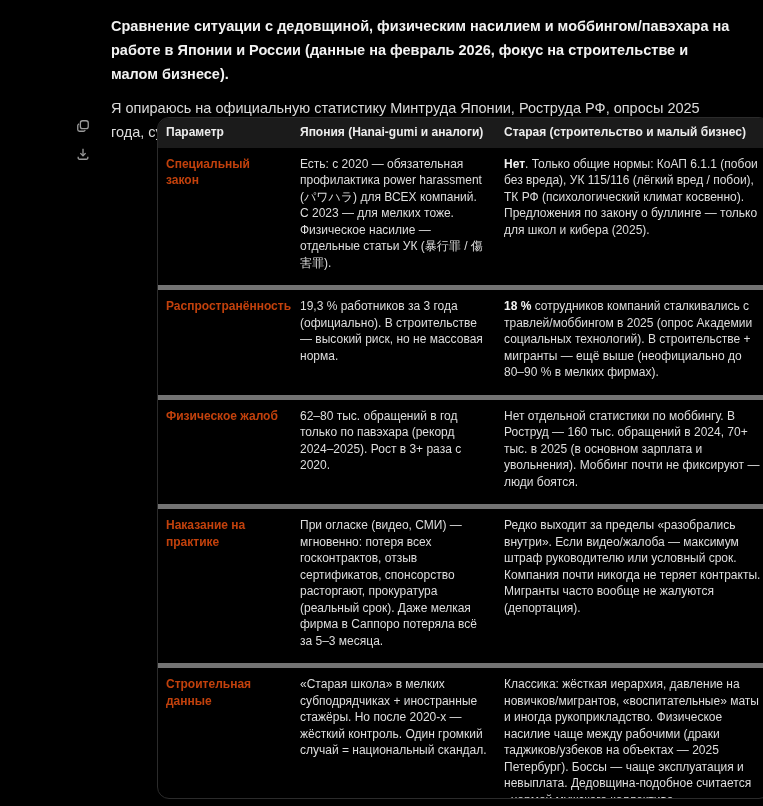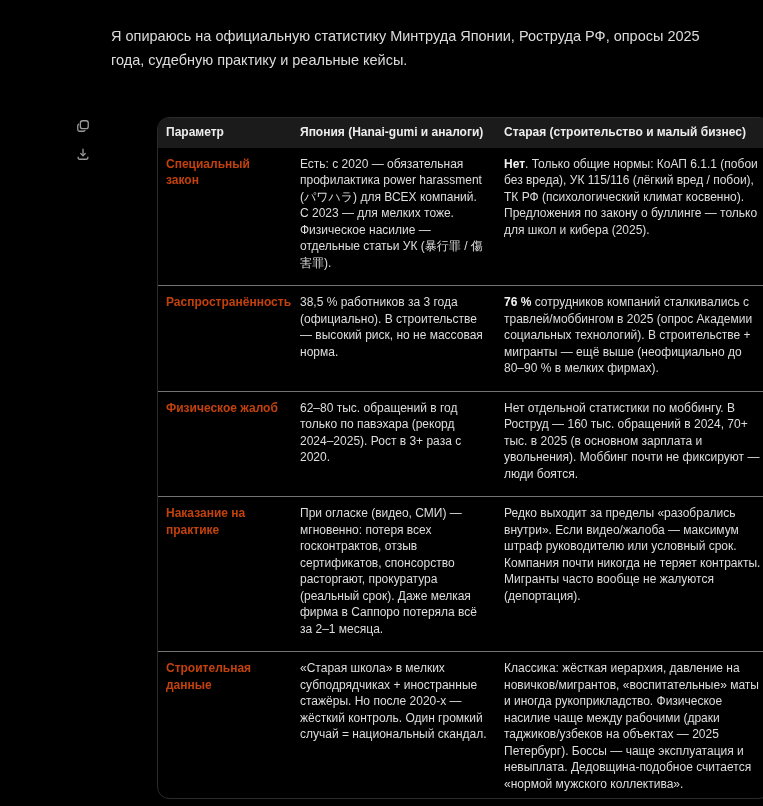--- a/index.html
+++ b/index.html
@@ -11,30 +11,31 @@
   .intro .lead { margin-top:10px; color:#dcdcdc; }
   .side-icons { position:absolute; left:76px; top:119px; width:18px; }
   .side-icons .ic { display:block; width:16px; height:16px; margin-bottom:12px; cursor:pointer; }
   .side-icons svg { width:14px; height:14px; stroke:#9a9a9a; fill:none; stroke-width:1.5; }
   .table-wrap { position:absolute; left:110px; top:117px; width:612px; height:680px;
                 border:1px solid #2b2b2b; border-radius:12px; overflow:hidden; background:#000;margin-left:47px; }
   table { border-collapse:collapse; width:100%; table-layout:fixed; font-size:12px; line-height:16.5px; }
   col.c1 { width:134px; } col.c2 { width:204px; } col.c3 { width:274px; }
   thead th { background:#1b1b1b; text-align:left; font-weight:bold; color:#ededed;
              padding:6px 8px 7px 8px; font-size:12px; }
-  tbody td { vertical-align:top; padding:8px 8px 14px 8px; color:#dedede; border-top:1px solid #737373; }
+  tbody td { vertical-align:top; padding:8px 8px 14px 8px; color:#dedede; border-top:5px solid #737373; }
   tbody tr:first-child td { border-top:none; }
   tbody td.param { font-weight:bold; color:#c2410c; }
   td:first-child, th:first-child { padding-left:8px; }
   b.em { font-weight:bold; color:#f3f3f3; }
 </style>
 </head>
 <body>
 
 <div class="intro">
+  <p class="heading">Сравнение ситуации с дедовщиной, физическим насилием и моббингом/павэхара на работе в Японии и России (данные на февраль 2026, фокус на строительстве и малом бизнесе).</p>
   <p class="lead">Я опираюсь на официальную статистику Минтруда Японии, Роструда РФ, опросы 2025 года, судебную практику и реальные кейсы.</p>
 </div>
 
 <div class="side-icons">
   <span class="ic">
     <svg viewBox="0 0 16 16">
         <rect x="5" y="2" width="9" height="9" rx="2.5"></rect>
         <path d="M3.5 5.5 A2.5 2.5 0 0 0 2 7.5 V12 A2 2 0 0 0 4 14 H8.5 A2.5 2.5 0 0 0 10.5 12.5"></path>
       </svg>
   </span>
@@ -62,31 +63,31 @@
       </tr>
     </thead>
     <tbody>
       <tr>
         <td class="param">Специальный закон</td>
         <td>Есть: с 2020 — обязательная профилактика power harassment (パワハラ) для ВСЕХ компаний. С 2023 — для мелких тоже. Физическое насилие — отдельные статьи УК (暴行罪 / 傷害罪).</td>
         <td><b class="em">Нет</b><span>. Только общие нормы: КоАП 6.1.1 (побои без вреда), УК 115/116 (лёгкий вред / побои), ТК РФ (психологический климат косвенно). Предложения по закону о буллинге — только для школ и кибера (2025).</span></td>
       </tr>
       <tr>
         <td class="param">Распространённость</td>
-        <td>38,5 % работников за 3 года (официально). В строительстве — высокий риск, но не массовая норма.</td>
-        <td><b class="em">76 %</b><span> сотрудников компаний сталкивались с травлей/моббингом в 2025 (опрос Академии социальных технологий). В строительстве + мигранты — ещё выше (неофициально до 80–90 % в мелких фирмах).</span></td>
+        <td>19,3 % работников за 3 года (официально). В строительстве — высокий риск, но не массовая норма.</td>
+        <td><b class="em">18 %</b><span> сотрудников компаний сталкивались с травлей/моббингом в 2025 (опрос Академии социальных технологий). В строительстве + мигранты — ещё выше (неофициально до 80–90 % в мелких фирмах).</span></td>
       </tr>
       <tr>
         <td class="param">Физическое жалоб</td>
         <td>62–80 тыс. обращений в год только по павэхара (рекорд 2024–2025). Рост в 3+ раза с 2020.</td>
         <td><b class="em"></b><span>Нет отдельной статистики по моббингу. В Роструд — 160 тыс. обращений в 2024, 70+ тыс. в 2025 (в основном зарплата и увольнения). Моббинг почти не фиксируют — люди боятся.</span></td>
       </tr>
       <tr>
         <td class="param">Наказание на практике</td>
-        <td>При огласке (видео, СМИ) — мгновенно: потеря всех госконтрактов, отзыв сертификатов, спонсорство расторгают, прокуратура (реальный срок). Даже мелкая фирма в Саппоро потеряла всё за 2–1 месяца.</td>
+        <td>При огласке (видео, СМИ) — мгновенно: потеря всех госконтрактов, отзыв сертификатов, спонсорство расторгают, прокуратура (реальный срок). Даже мелкая фирма в Саппоро потеряла всё за 5–3 месяца.</td>
         <td><b class="em"></b><span>Редко выходит за пределы «разобрались внутри». Если видео/жалоба — максимум штраф руководителю или условный срок. Компания почти никогда не теряет контракты. Мигранты часто вообще не жалуются (депортация).</span></td>
       </tr>
       <tr>
         <td class="param">Строительная данные</td>
         <td>«Старая школа» в мелких субподрядчиках + иностранные стажёры. Но после 2020-х — жёсткий контроль. Один громкий случай = национальный скандал.</td>
         <td><b class="em"></b><span>Классика: жёсткая иерархия, давление на новичков/мигрантов, «воспитательные» маты и иногда рукоприкладство. Физическое насилие чаще между рабочими (драки таджиков/узбеков на объектах — 2025 Петербург). Боссы — чаще эксплуатация и невыплата. Дедовщина-подобное считается «нормой мужского коллектива».</span></td>
       </tr>
 
     </tbody>
   </table>

